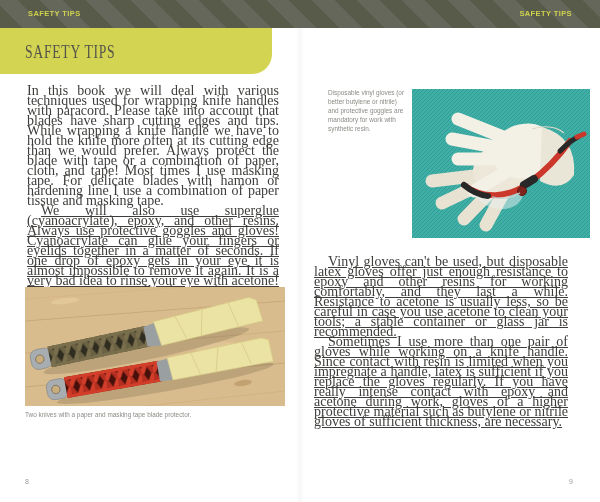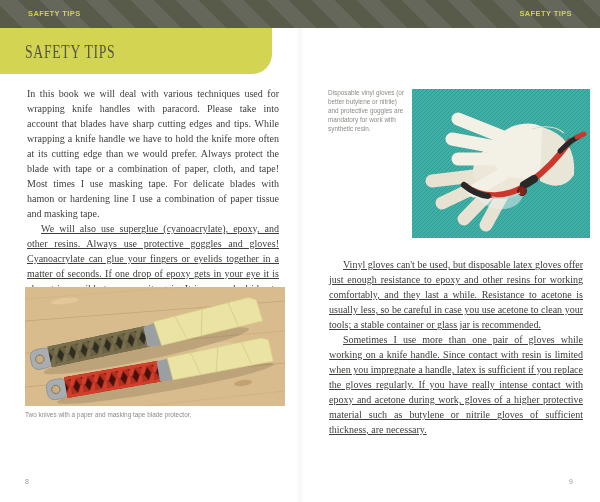--- a/index.html
+++ b/index.html
@@ -18,26 +18,26 @@
   .header-label.right{right:28px;}
 
   
   .title-tab{position:absolute;left:0;top:28px;width:272px;height:46px;
     background:#d3d452;border-bottom-right-radius:20px;}
   .chapter-title{position:absolute;left:25px;top:13px;color:#55564a;
     font-family:"Liberation Serif",serif;font-size:19px;letter-spacing:1px;
     transform:scaleX(0.72);transform-origin:left center;white-space:nowrap;}
 
   
-  .body-text{position:absolute;color:#3e3d3b;font-size:10px;line-height:15px;
+  .body-text{position:absolute;color:#3e3d3b;font-size:14px;line-height:10px;
     text-align:justify;}
   .body-text p{margin:0;}
   .body-text p.indent{text-indent:14px;text-decoration:underline;}
   .left-text{left:27px;top:86px;width:252px;}
-  .right-text{left:329px;top:257px;width:254px;}
+  .right-text{left:314px;top:257px;width:254px;}
 
   
   .caption{font-family:"Liberation Sans",sans-serif;font-size:6.4px;line-height:9px;
     color:#8b8b86;position:absolute;}
   .knife-caption{left:25px;top:410px;width:260px;}
   .gloves-caption{left:328px;top:88px;width:80px;}
 
   
   .figure{position:absolute;overflow:hidden;}
   .knife-figure{left:25px;top:287px;width:260px;height:119px;}

